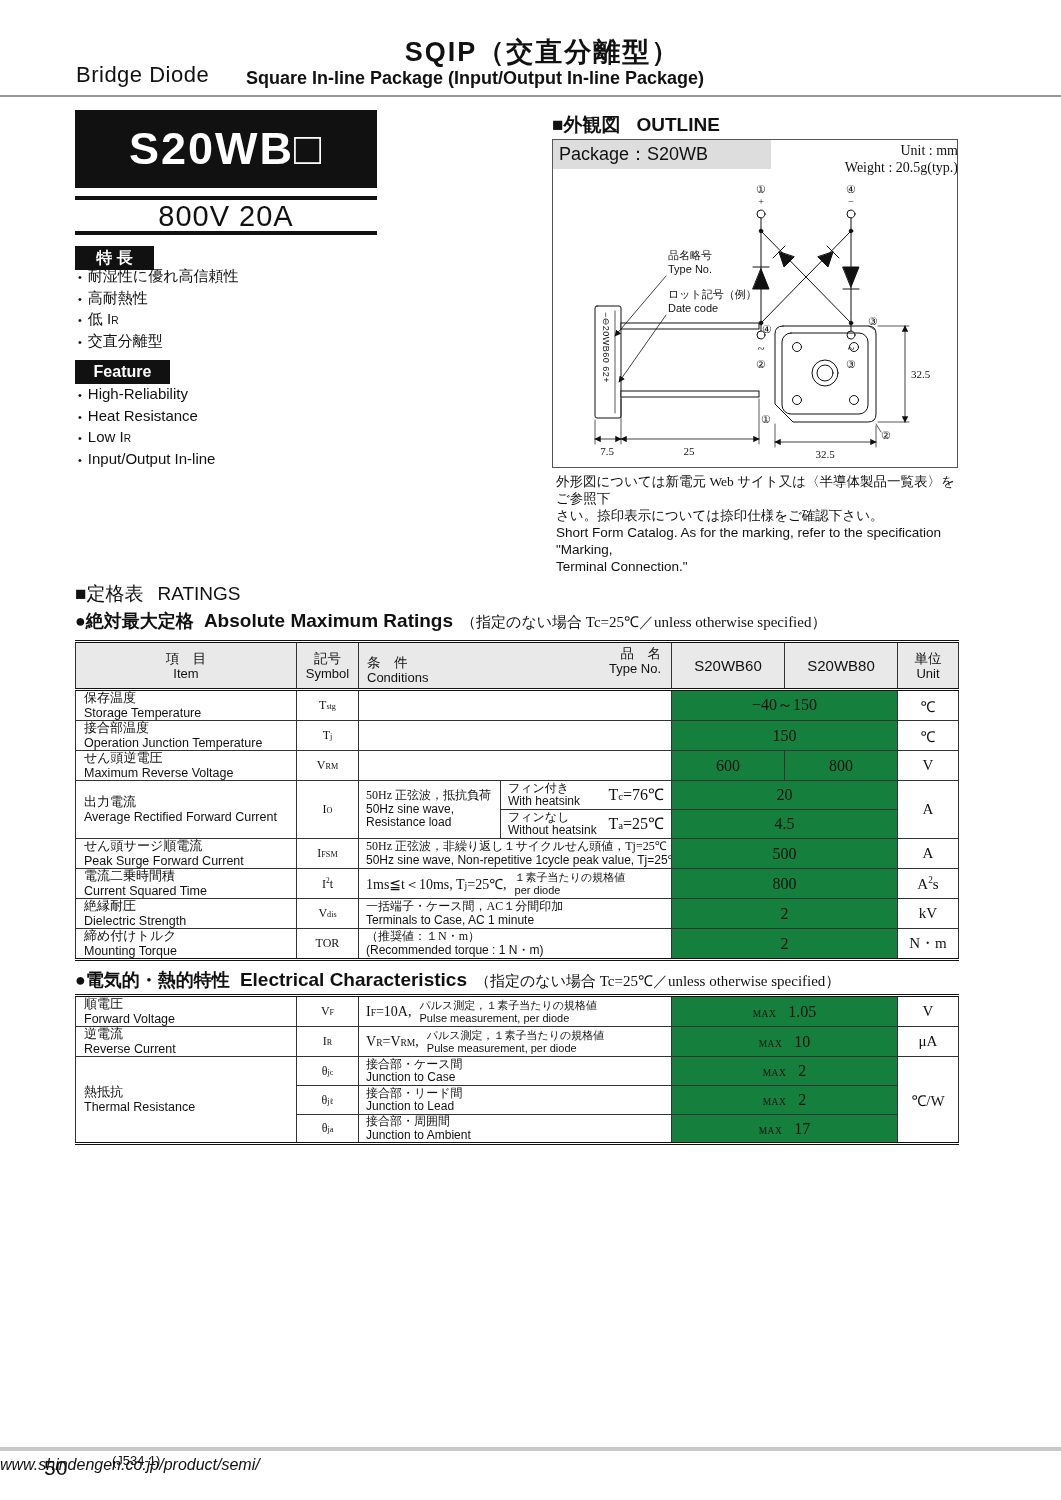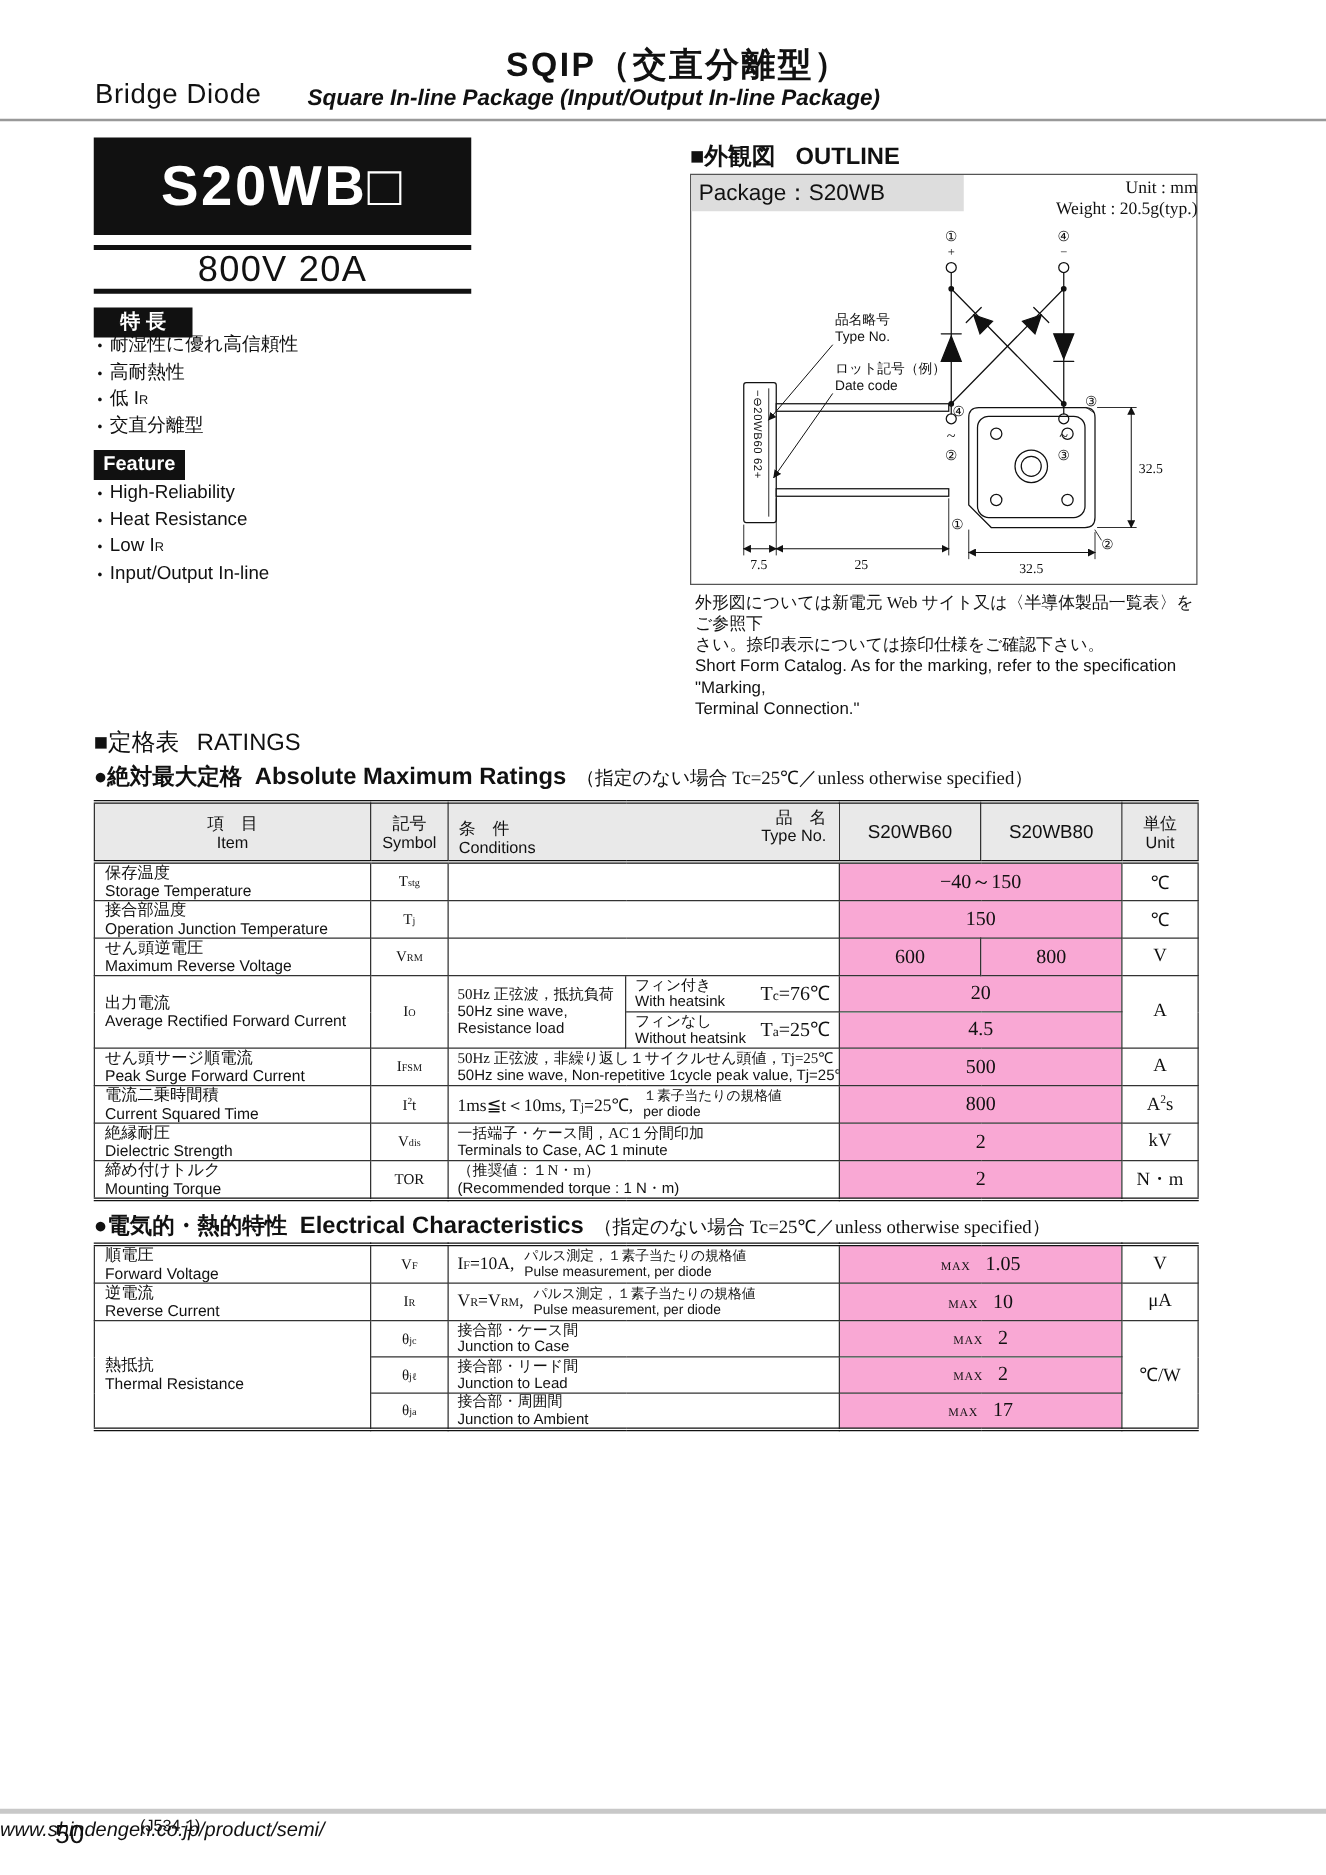--- a/index.html
+++ b/index.html
@@ -6,21 +6,21 @@
   body{
     width:1061px;height:1500px;position:relative;background:#fff;color:#111;
     font-family:"Liberation Sans",sans-serif;overflow:hidden;
   }
   .abs{position:absolute;}
   .serif{font-family:"Liberation Serif",serif;}
   .sc{font-size:68%;}
   .sup{font-size:62%;vertical-align:super;}
   
   .doc-title{left:0;top:34px;width:1061px;text-align:center;font-size:27px;font-weight:bold;letter-spacing:2px;padding-left:12px;}
-  .doc-subtitle{left:0;top:68px;width:950px;text-align:center;font-size:18px;font-weight:bold;font-style:italic;}
+  .doc-subtitle{left:0;top:68px;width:950px;text-align:center;font-size:18px;font-weight:bold;}
   .category{left:76px;top:62px;font-size:22px;letter-spacing:0.5px;}
   .hr-top{left:0;top:95px;width:1061px;height:2px;background:#999;}
   
   .part-box{left:75px;top:110px;width:302px;height:78px;background:#111;color:#fff;
     text-align:center;line-height:78px;font-size:45px;font-weight:bold;letter-spacing:2px;}
   .bar{left:75px;width:302px;height:4px;background:#111;}
   .vr{left:75px;top:200px;width:302px;text-align:center;font-size:29px;letter-spacing:1px;}
   .tag{background:#111;color:#fff;text-align:center;font-weight:bold;font-size:16px;line-height:24px;height:24px;}
   .feat-ul{list-style:none;margin:0;padding:0;}
   .feat-li{display:flex;align-items:baseline;line-height:19.5px;font-size:15px;}
@@ -58,21 +58,21 @@
   .dg-type{position:absolute;right:10px;top:3px;text-align:right;}
   td.item{padding-left:8px;}
   td.item .jp{font-family:"Liberation Serif",serif;font-size:13px;line-height:14.5px;}
   td.item .en{font-size:12.5px;line-height:14.5px;}
   .ln{white-space:nowrap;}
   .ln.jp{font-family:"Liberation Serif",serif;font-size:12px;line-height:13.5px;}
   .ln.en{font-family:"Liberation Sans",sans-serif;font-size:12px;line-height:13.5px;}
   td.sym{text-align:center;font-family:"Liberation Serif",serif;font-size:12px;padding:0;}
   td.unit{text-align:center;font-family:"Liberation Serif",serif;font-size:15px;padding:0;}
   td.val{text-align:center;font-family:"Liberation Serif",serif;font-size:16px;}
-  .shade{background:#f9a8d4;}
+  .shade{background:#15803d;}
   .fin{display:flex;justify-content:space-between;align-items:flex-start;}
   .finr{font-family:"Liberation Serif",serif;font-size:16px;margin-top:1px;}
   .econd{display:flex;align-items:center;gap:8px;}
   .emain{font-size:14px;}
   .stack .ln{font-size:11px;line-height:12.5px;}
   .stack{display:inline-block;}
   .maxval{display:flex;justify-content:center;align-items:baseline;gap:12px;}
   .maxval .max{font-size:9.5px;font-family:"Liberation Serif",serif;letter-spacing:0.5px;}
   .maxval .v{font-size:16px;}
   
@@ -107,21 +107,21 @@
   <li class="feat-li">
       <span class="dot">•</span>
       <span><span>低 I</span><span class="sc">R</span></span>
     </li>
   <li class="feat-li">
       <span class="dot">•</span>
       <span><span>交直分離型</span></span>
     </li>
 </ul>
 
-<div class="abs tag" style="left:75px;top:360px;width:73px;">Feature</div>
+<div class="abs tag" style="left:75px;top:360px;width:95px;">Feature</div>
 <ul class="abs feat-ul" style="left:78px;top:384px;">
   <li class="feat-li">
       <span class="dot">•</span>
       <span><span>High-Reliability</span></span>
     </li>
   <li class="feat-li">
       <span class="dot">•</span>
       <span><span>Heat Resistance</span></span>
     </li>
   <li class="feat-li">

